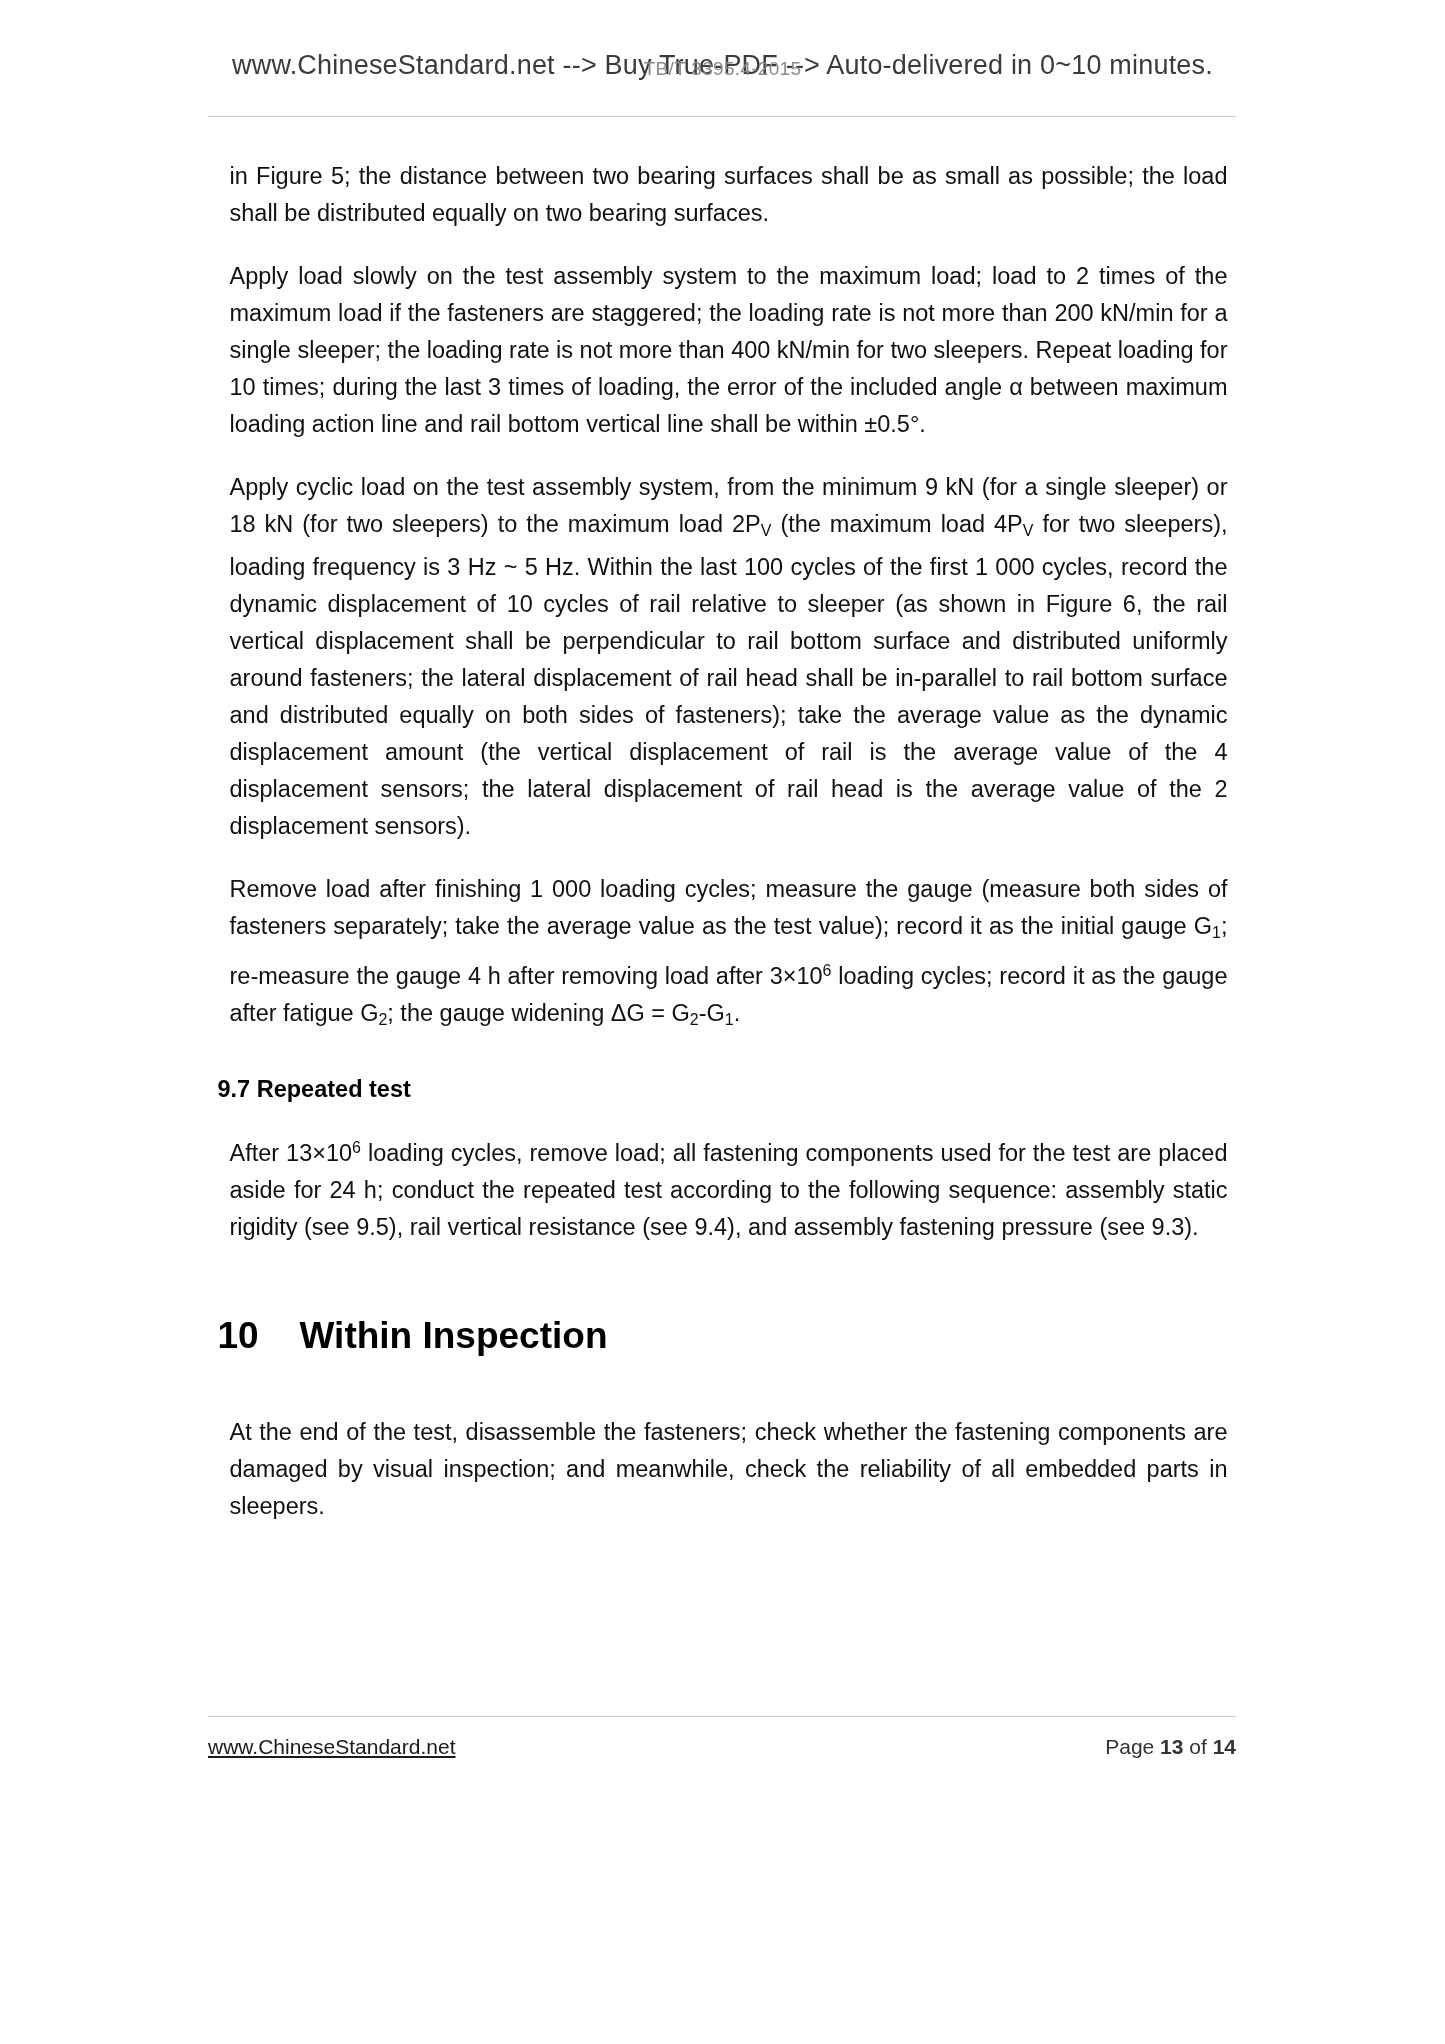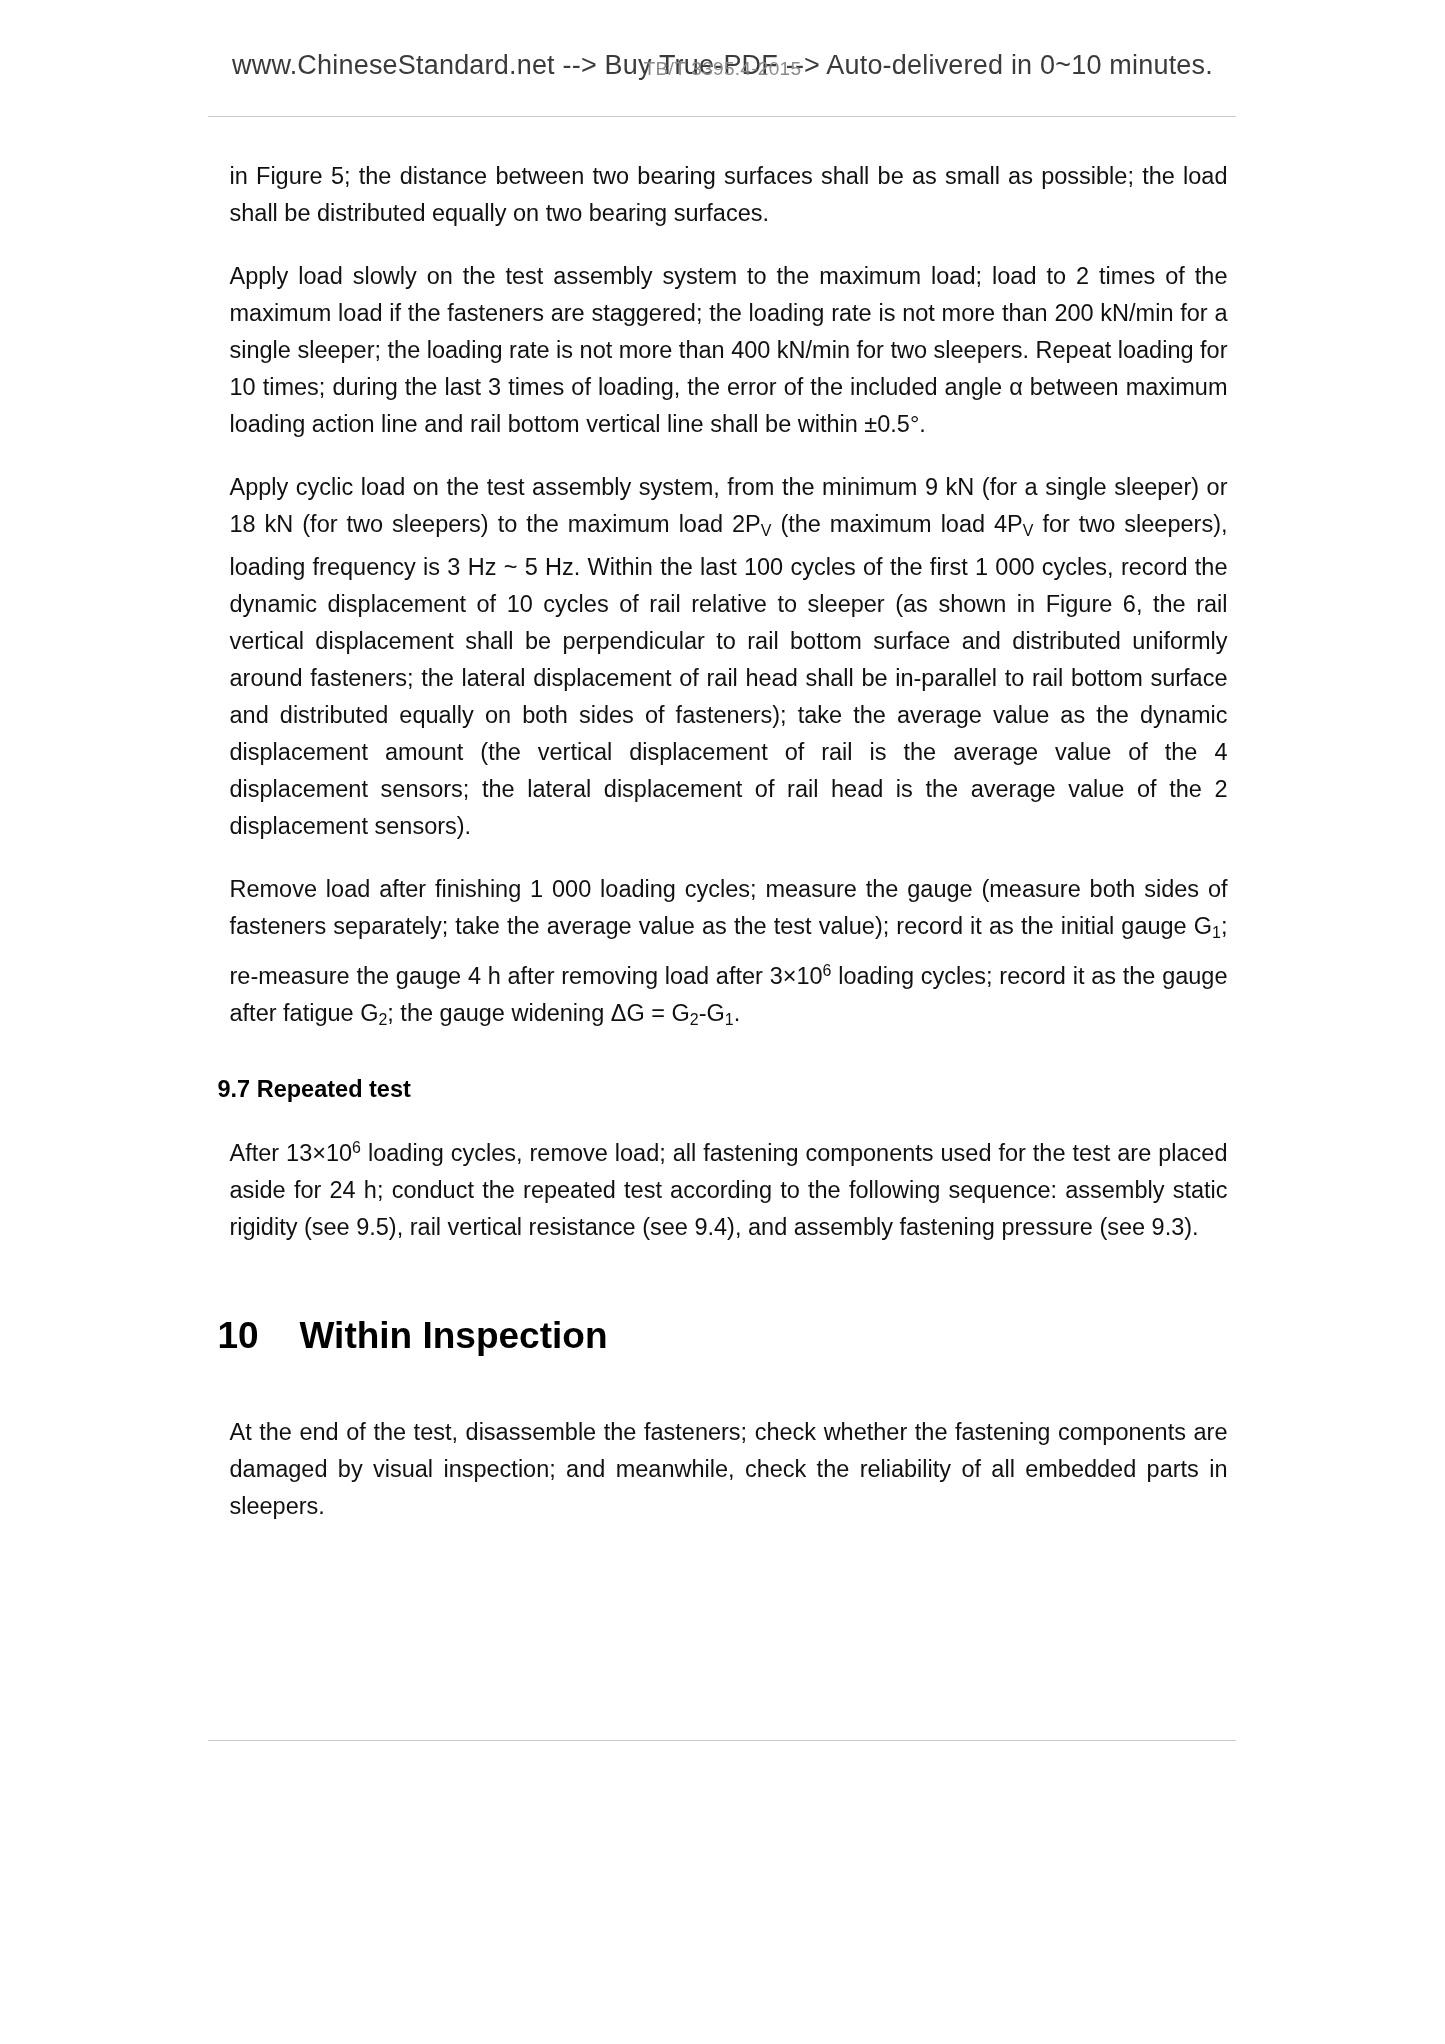--- a/index.html
+++ b/index.html
@@ -145,15 +145,19 @@
     <p class="para"><span>After 13×10</span><sup>6</sup><span> loading cycles, remove load; all fastening components used for the test are placed aside for 24 h; conduct the repeated test according to the following sequence: assembly static rigidity (see 9.5), rail vertical resistance (see 9.4), and assembly fastening pressure (see 9.3).</span></p>
 
     <div class="h-main"><span class="num">10</span><span>Within Inspection</span></div>
 
     <p class="para">At the end of the test, disassemble the fasteners; check whether the fastening components are damaged by visual inspection; and meanwhile, check the reliability of all embedded parts in sleepers.</p>
 
   </div>
 
   <div class="footer">
     <div class="footer-rule"></div>
+    <div class="footer-row">
+      <span class="footer-left">www.ChineseStandard.net</span>
+      <span class="footer-right"><span>Page </span><span class="pg-num">13</span><span> of </span><span class="pg-num">14</span></span>
+    </div>
   </div>
 
 </div>
 
 </body></html>

